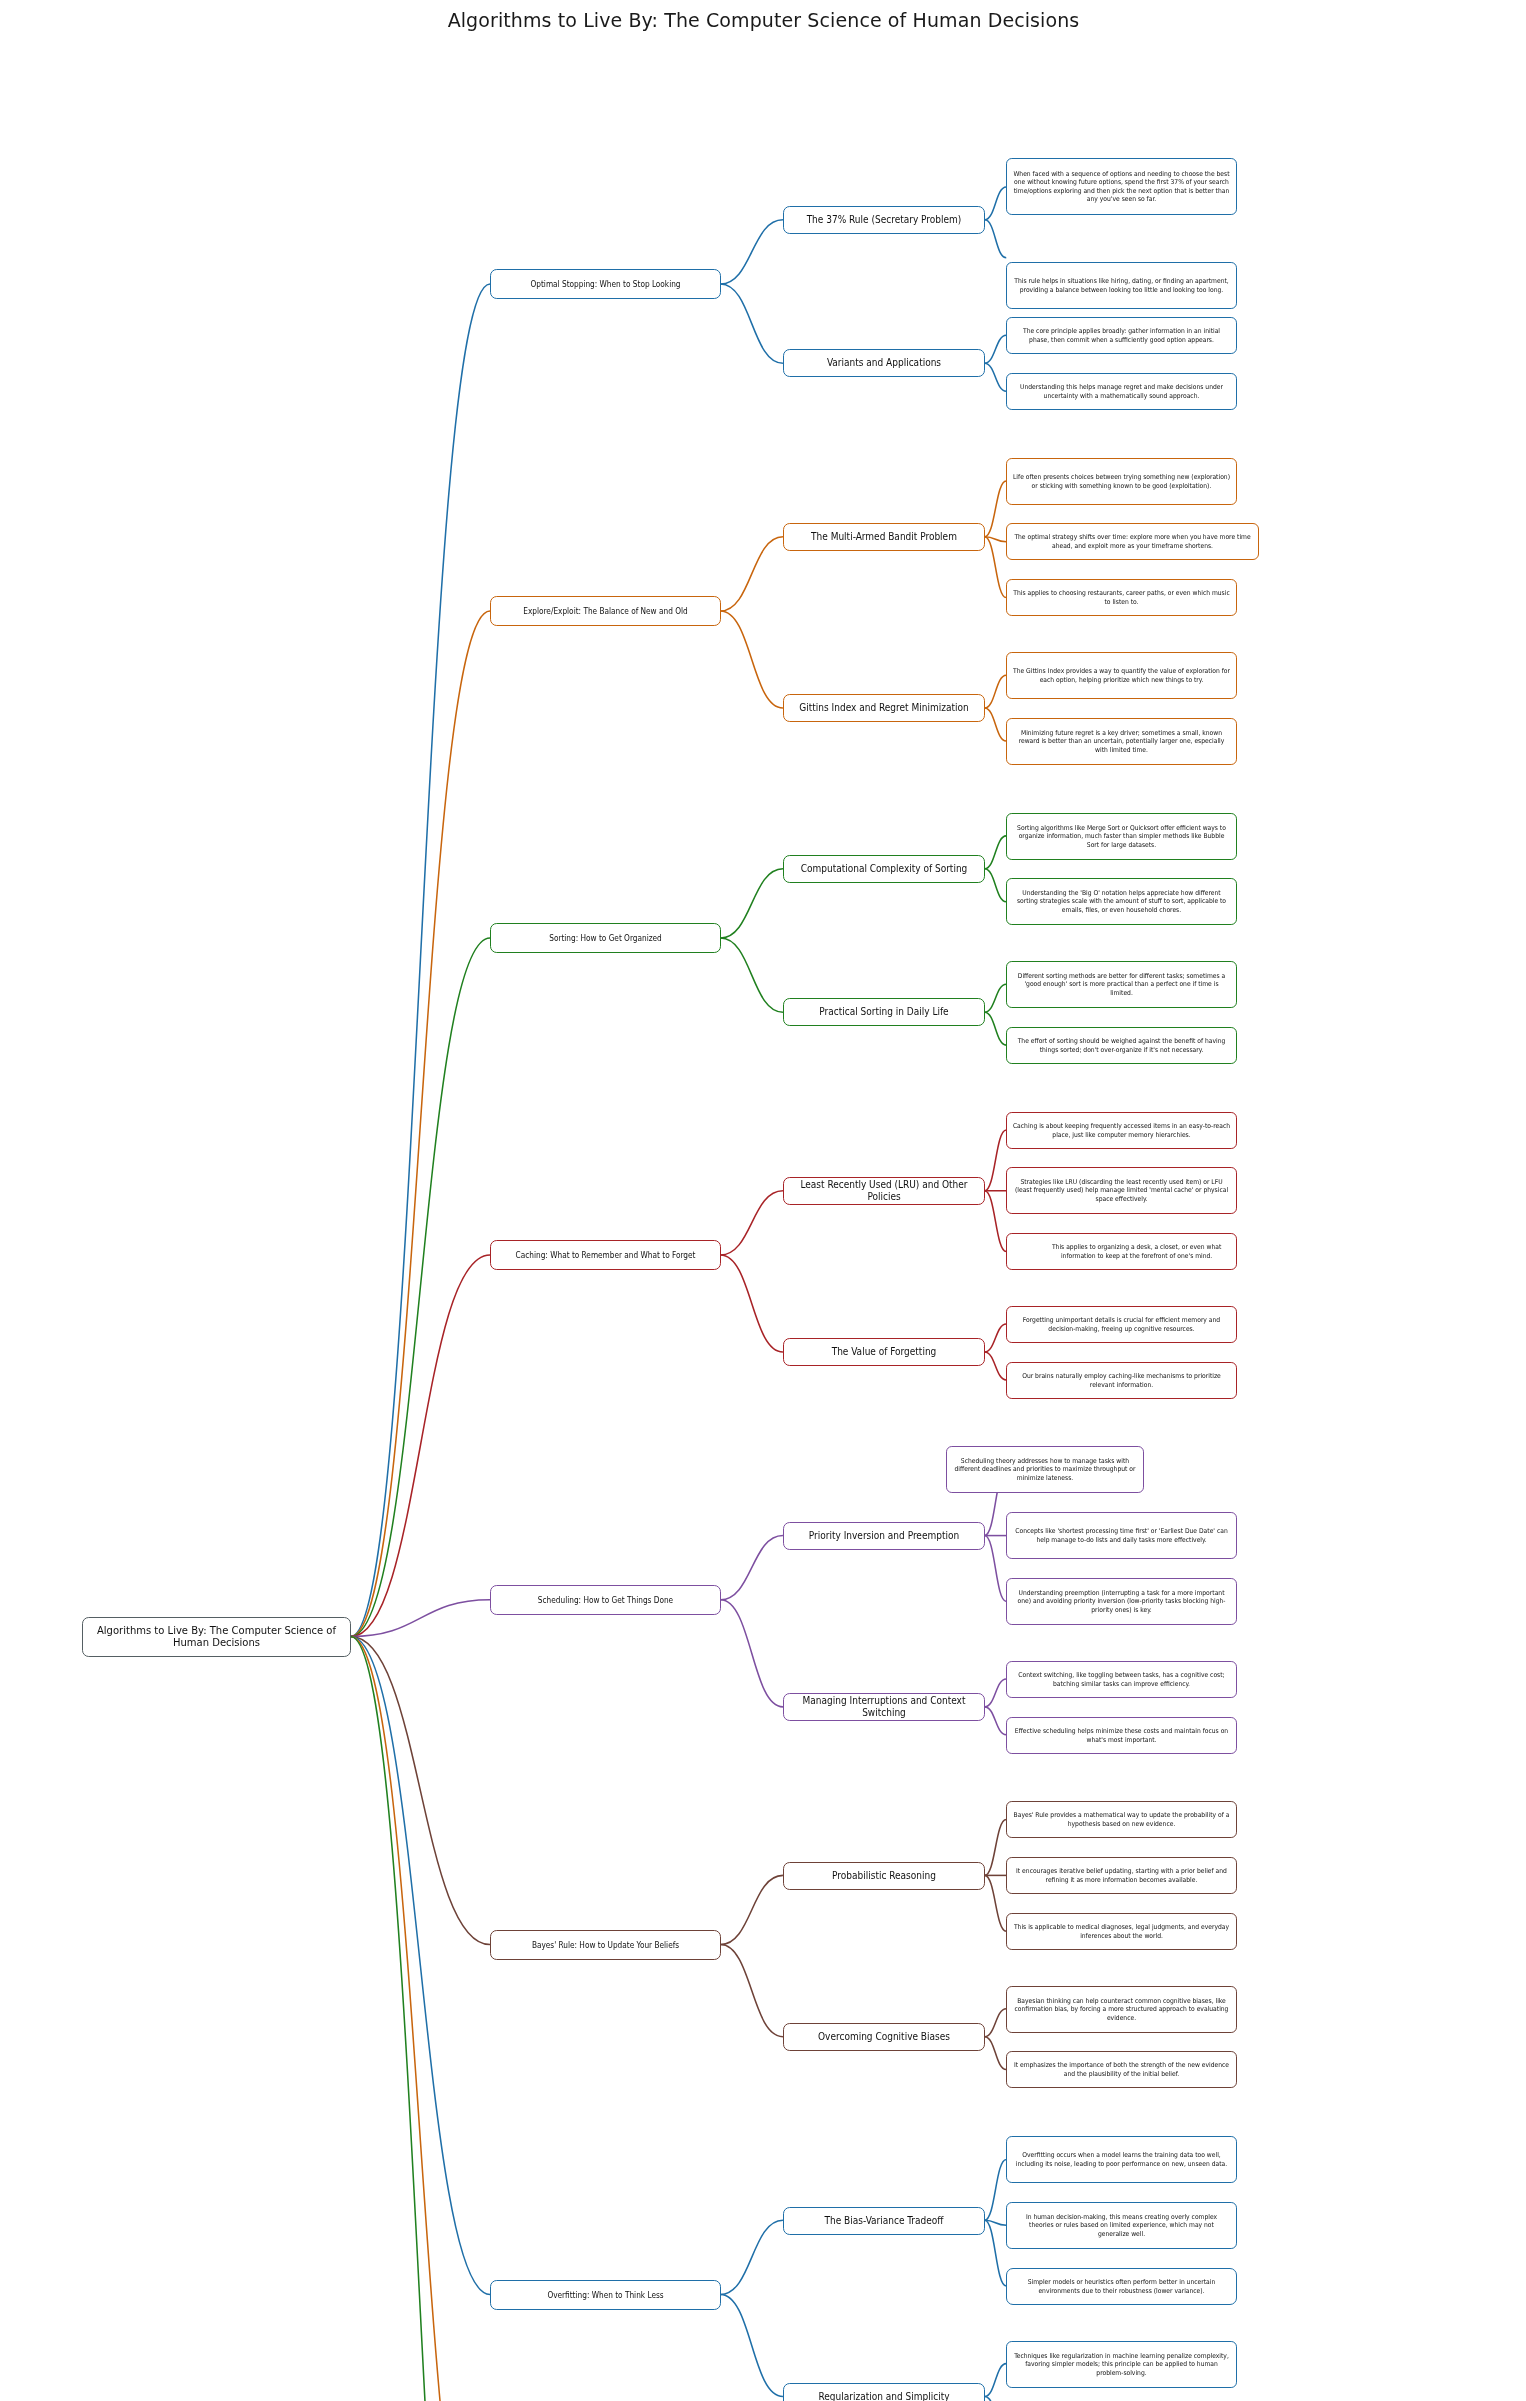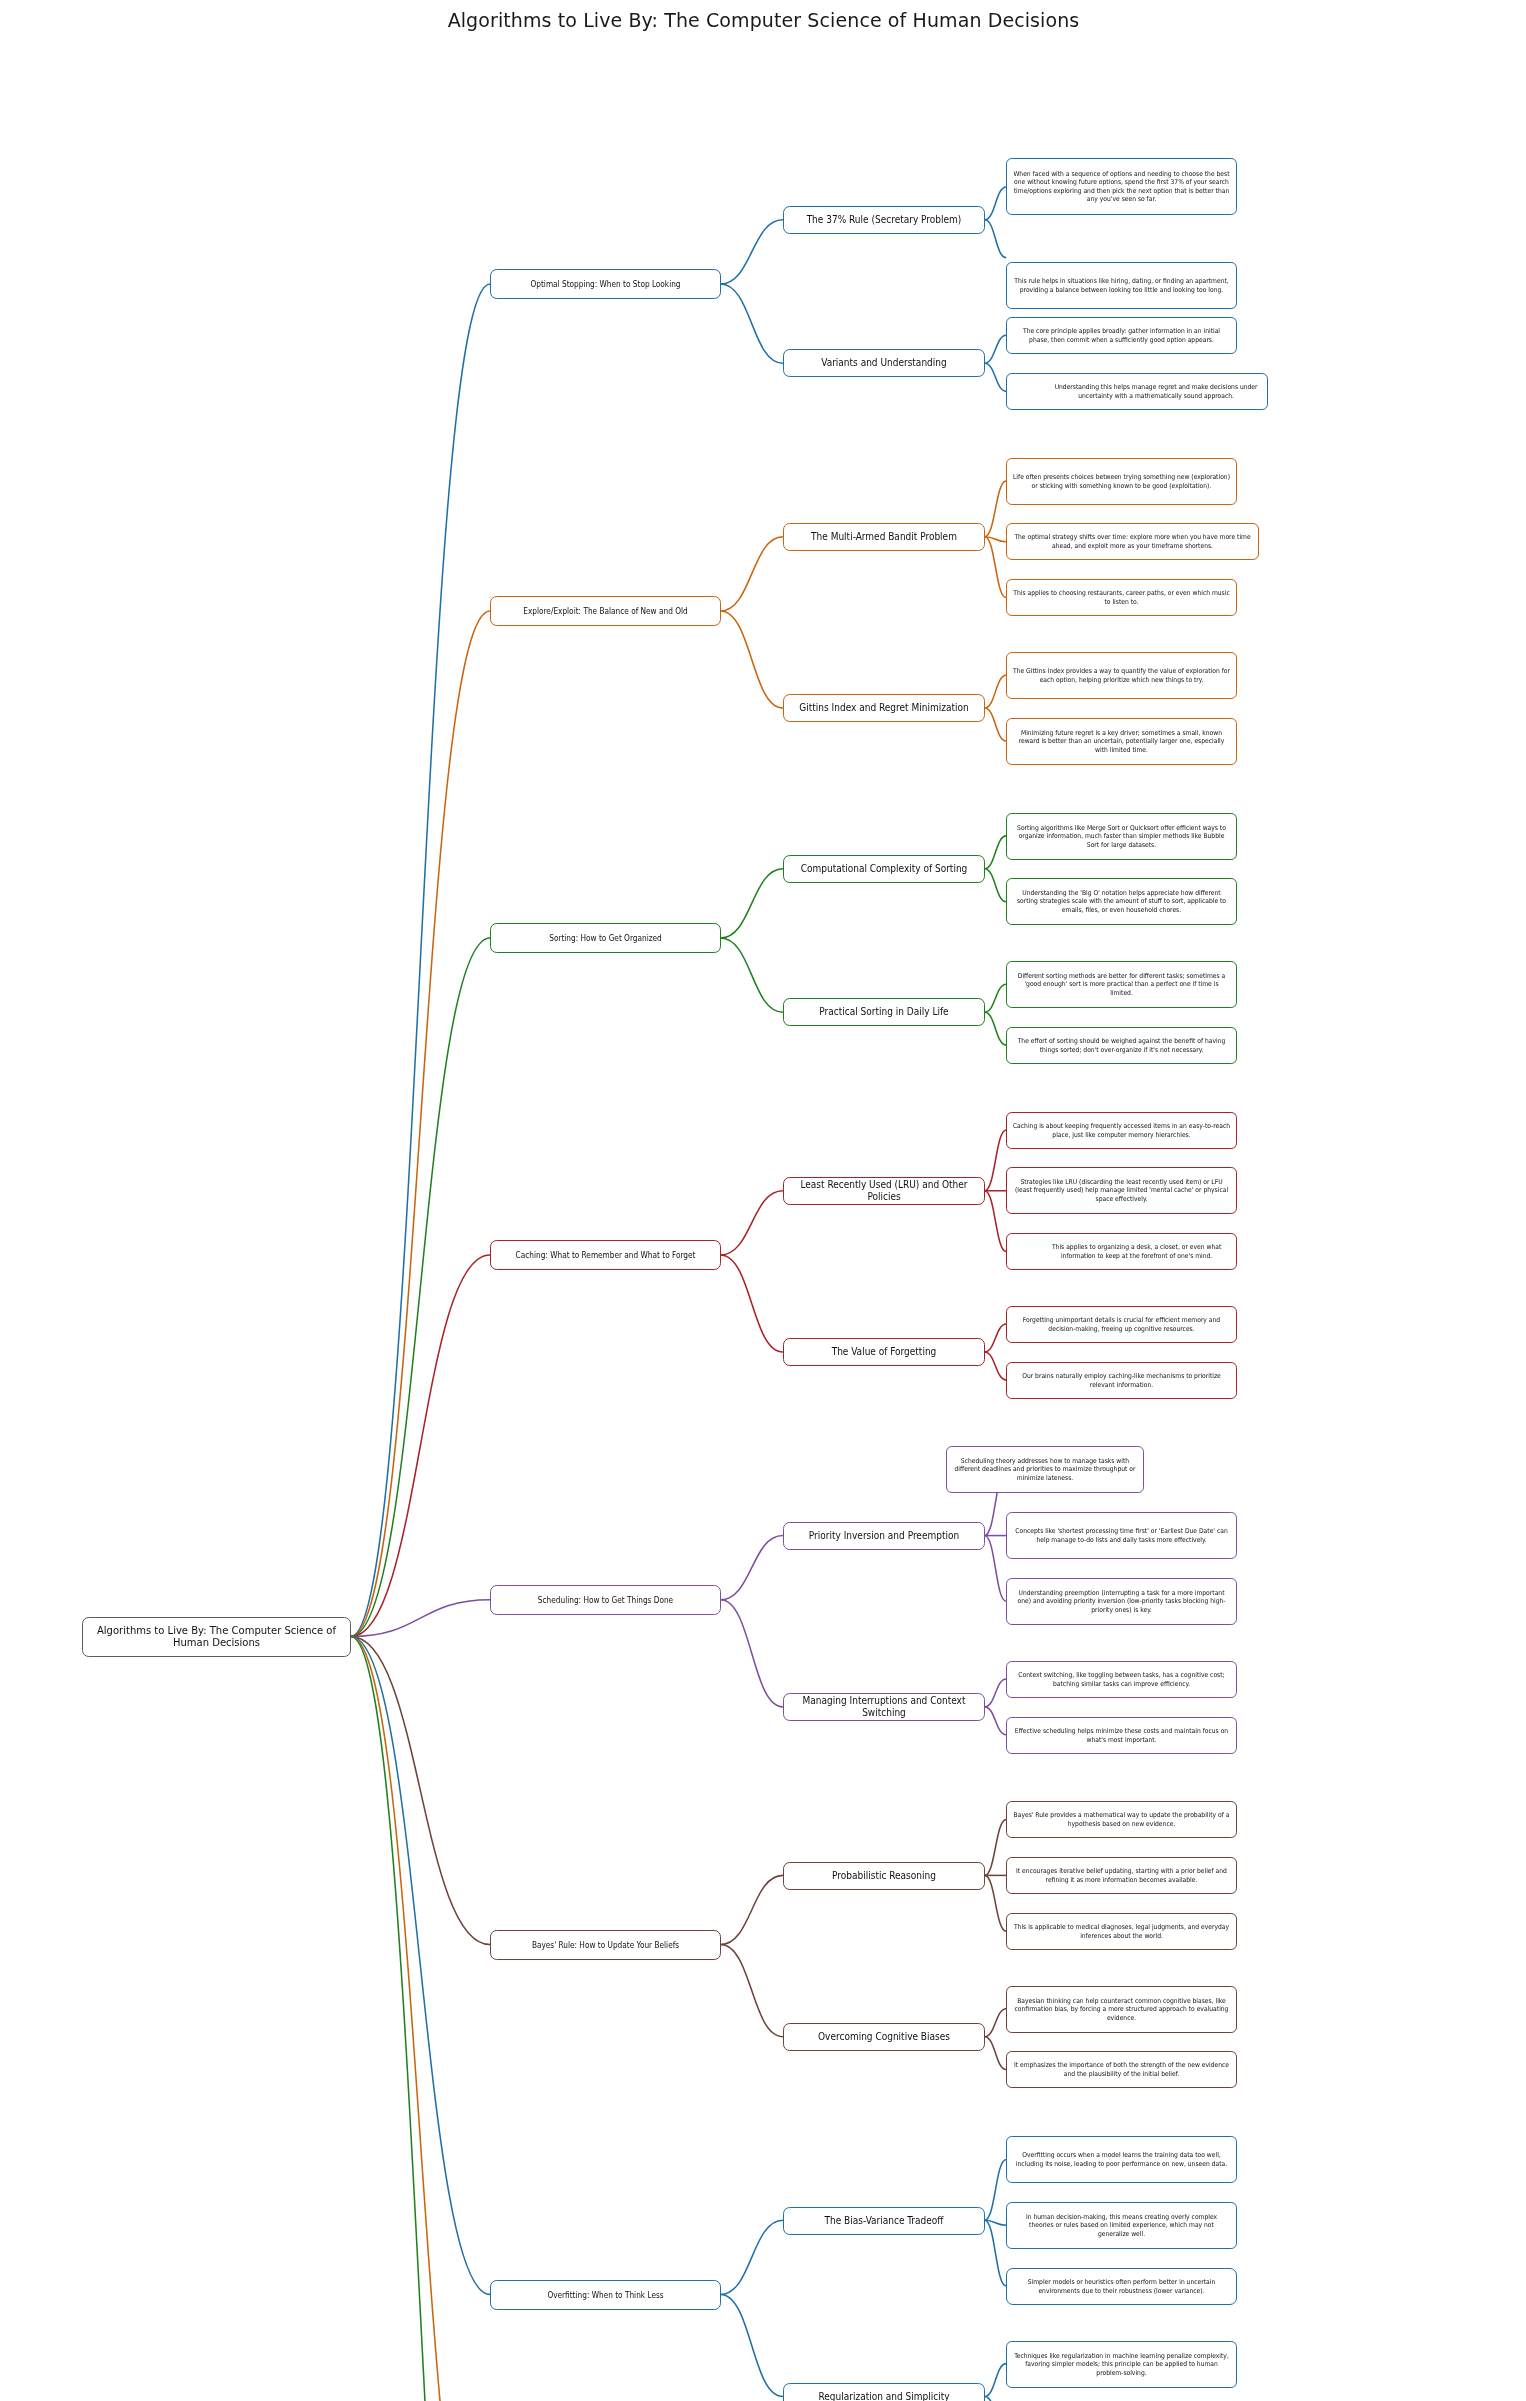--- a/index.html
+++ b/index.html
@@ -114,26 +114,26 @@
     <div class="node node-l2" style="left: 783px; top: 206px; width: 202px; height: 28px; border-color: rgb(31, 111, 168);">
       <span>The 37% Rule (Secretary Problem)</span>
     </div>
     <div class="node node-l3" style="left: 1006px; top: 158px; width: 231px; height: 57px; border-color: rgb(31, 111, 168);">
       <span>When faced with a sequence of options and needing to choose the best one without knowing future options, spend the first 37% of your search time/options exploring and then pick the next option that is better than any you've seen so far.</span>
     </div>
     <div class="node node-l3" style="left: 1006px; top: 234px; width: 231px; height: 47px; border-color: rgb(31, 111, 168); margin-top: 28px;">
       <span>This rule helps in situations like hiring, dating, or finding an apartment, providing a balance between looking too little and looking too long.</span>
     </div>
     <div class="node node-l2" style="left: 783px; top: 349px; width: 202px; height: 28px; border-color: rgb(31, 111, 168);">
-      <span>Variants and Understanding</span>
+      <span>Variants and Applications</span>
     </div>
     <div class="node node-l3" style="left: 1006px; top: 317px; width: 231px; height: 37px; border-color: rgb(31, 111, 168);">
       <span>The core principle applies broadly: gather information in an initial phase, then commit when a sufficiently good option appears.</span>
     </div>
-    <div class="node node-l3" style="left: 1006px; top: 373px; width: 262px; height: 37px; border-color: rgb(31, 111, 168); padding-left: 44px;">
+    <div class="node node-l3" style="left: 1006px; top: 373px; width: 231px; height: 37px; border-color: rgb(31, 111, 168);">
       <span>Understanding this helps manage regret and make decisions under uncertainty with a mathematically sound approach.</span>
     </div>
     <div class="node node-l1" style="left: 490px; top: 596px; width: 231px; height: 30px; border-color: rgb(200, 101, 13);">
       <span>Explore/Exploit: The Balance of New and Old</span>
     </div>
     <div class="node node-l2" style="left: 783px; top: 523px; width: 202px; height: 28px; border-color: rgb(200, 101, 13);">
       <span>The Multi-Armed Bandit Problem</span>
     </div>
     <div class="node node-l3" style="left: 1006px; top: 458px; width: 231px; height: 47px; border-color: rgb(200, 101, 13);">
       <span>Life often presents choices between trying something new (exploration) or sticking with something known to be good (exploitation).</span>

